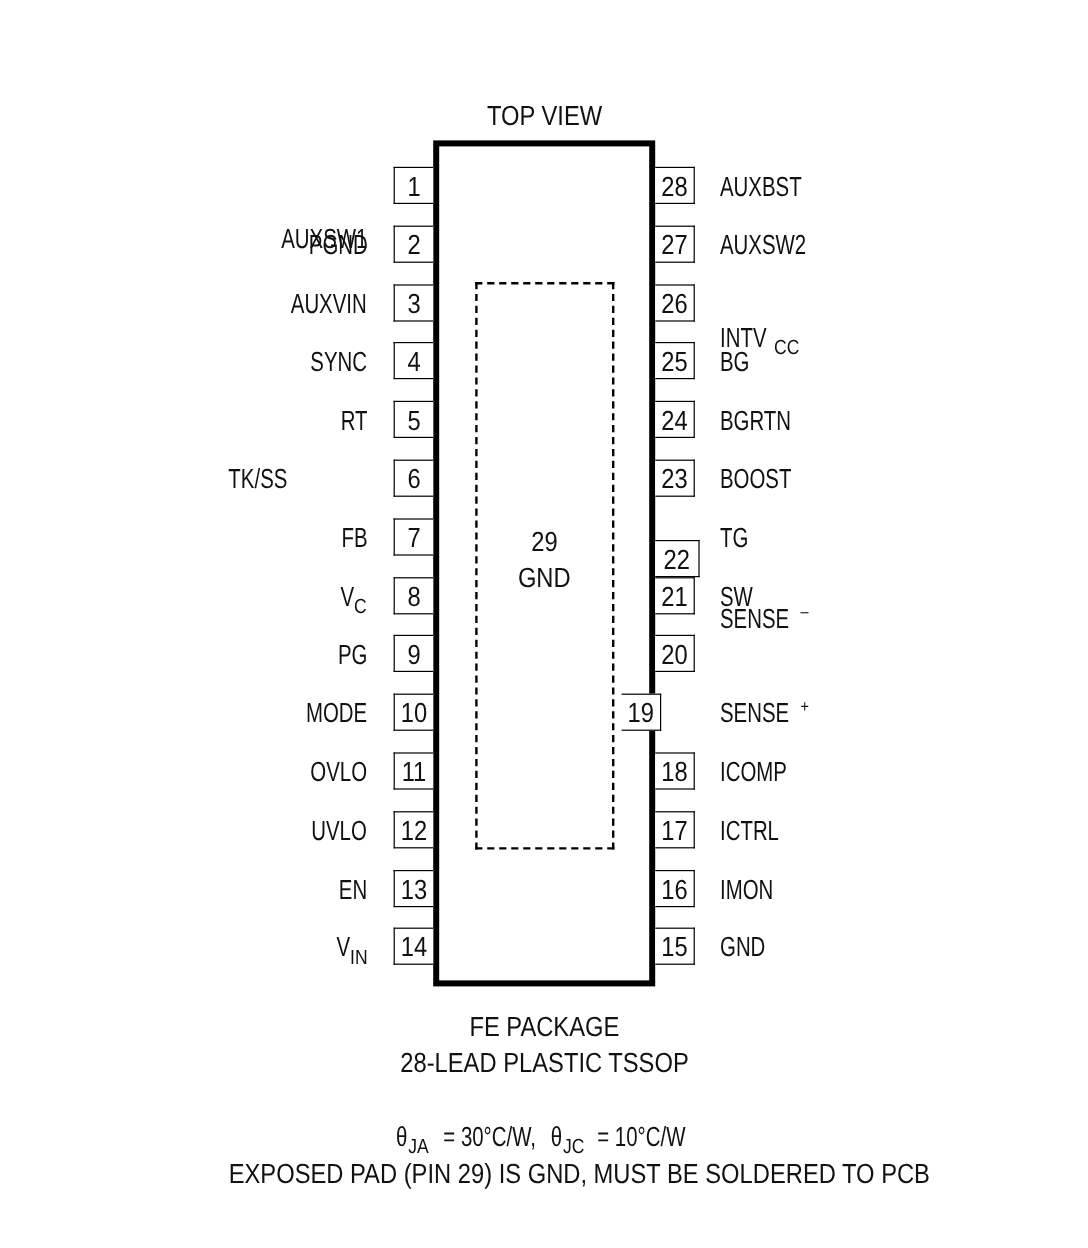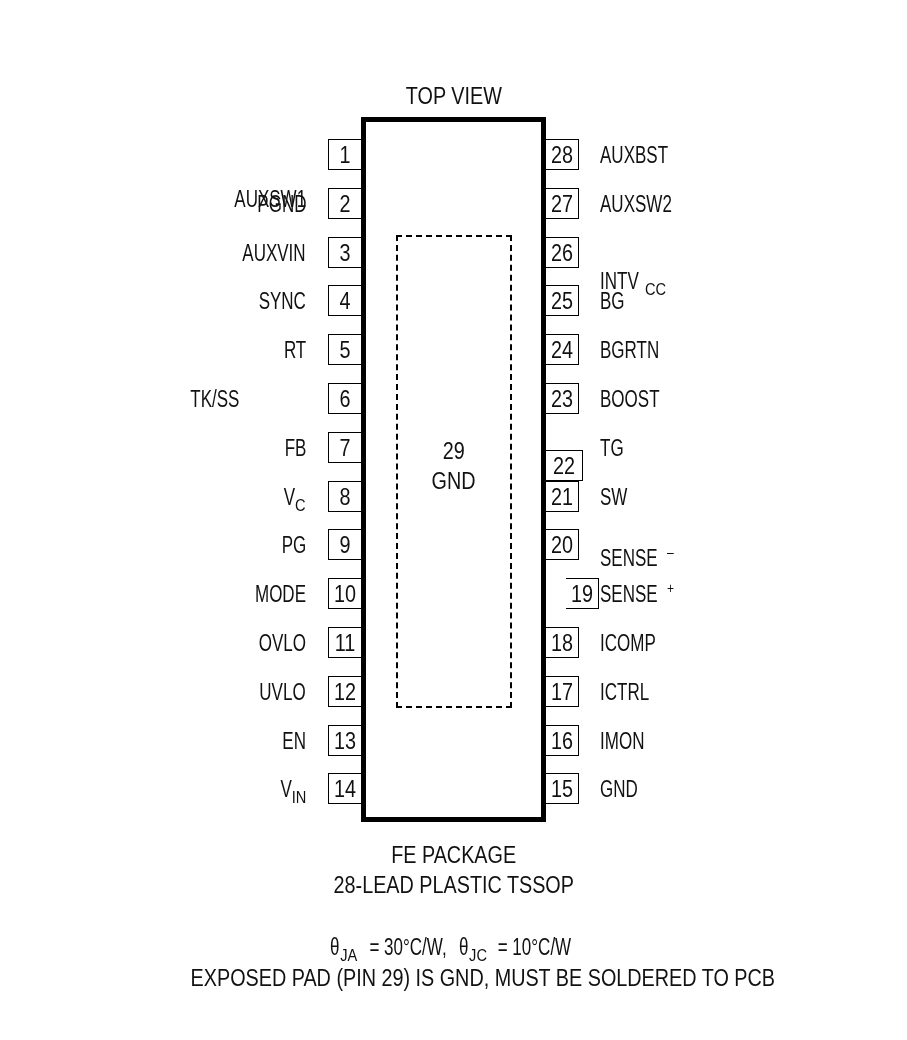--- a/index.html
+++ b/index.html
@@ -132,22 +132,22 @@
       <div class="num">22</div>
     </div>
     <div class="lbl-r" style="left: 600px; top: 435.8px;"><span><span>TG</span></span></div>
     <div class="pin r" style="left: 546px; top: 480.6px;">
       <div class="num">21</div>
     </div>
     <div class="lbl-r" style="left: 600px; top: 484.6px;"><span><span>SW</span></span></div>
     <div class="pin r" style="left: 546px; top: 529.4px;">
       <div class="num">20</div>
     </div>
-    <div class="lbl-r" style="left: 600px; top: 546px;"><span><span>SENSE</span><sup>–</sup></span></div>
-    <div class="pin r" style="left: 566px; top: 578.2px;">
+    <div class="lbl-r" style="left: 600px; top: 503px;"><span><span>SENSE</span><sup>–</sup></span></div>
+    <div class="pin r" style="left: 518px; top: 578.2px;">
       <div class="num">19</div>
     </div>
     <div class="lbl-r" style="left: 600px; top: 582.2px;"><span><span>SENSE</span><sup>+</sup></span></div>
     <div class="pin r" style="left: 546px; top: 627px;">
       <div class="num">18</div>
     </div>
     <div class="lbl-r" style="left: 600px; top: 631px;"><span><span>ICOMP</span></span></div>
     <div class="pin r" style="left: 546px; top: 675.8px;">
       <div class="num">17</div>
     </div>

